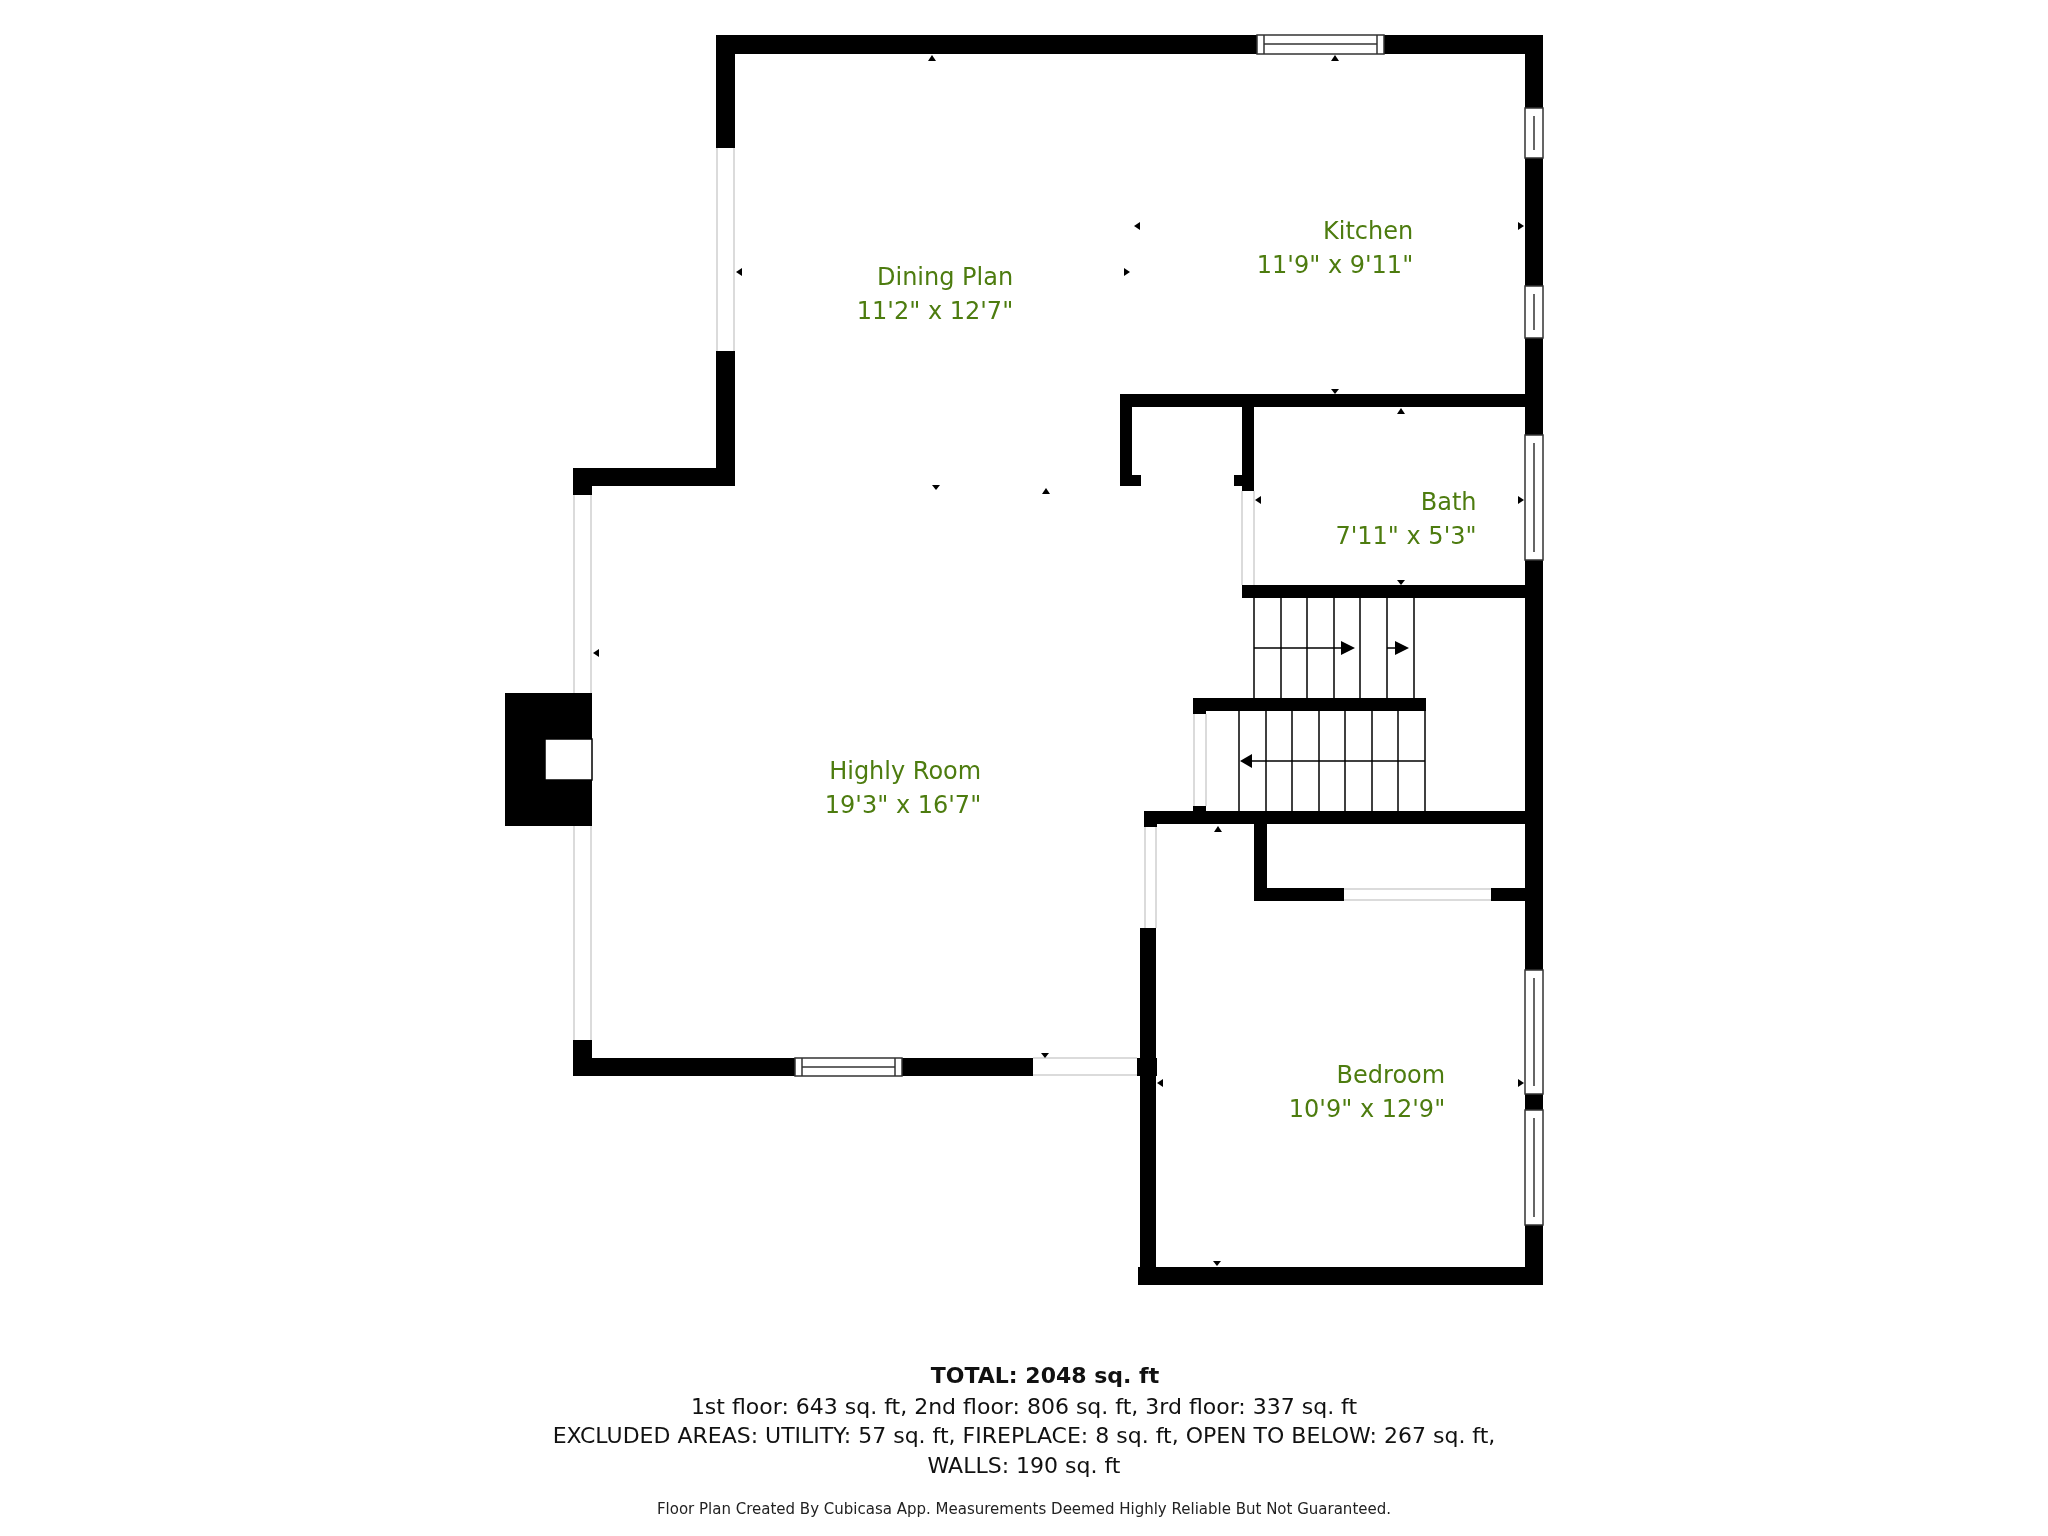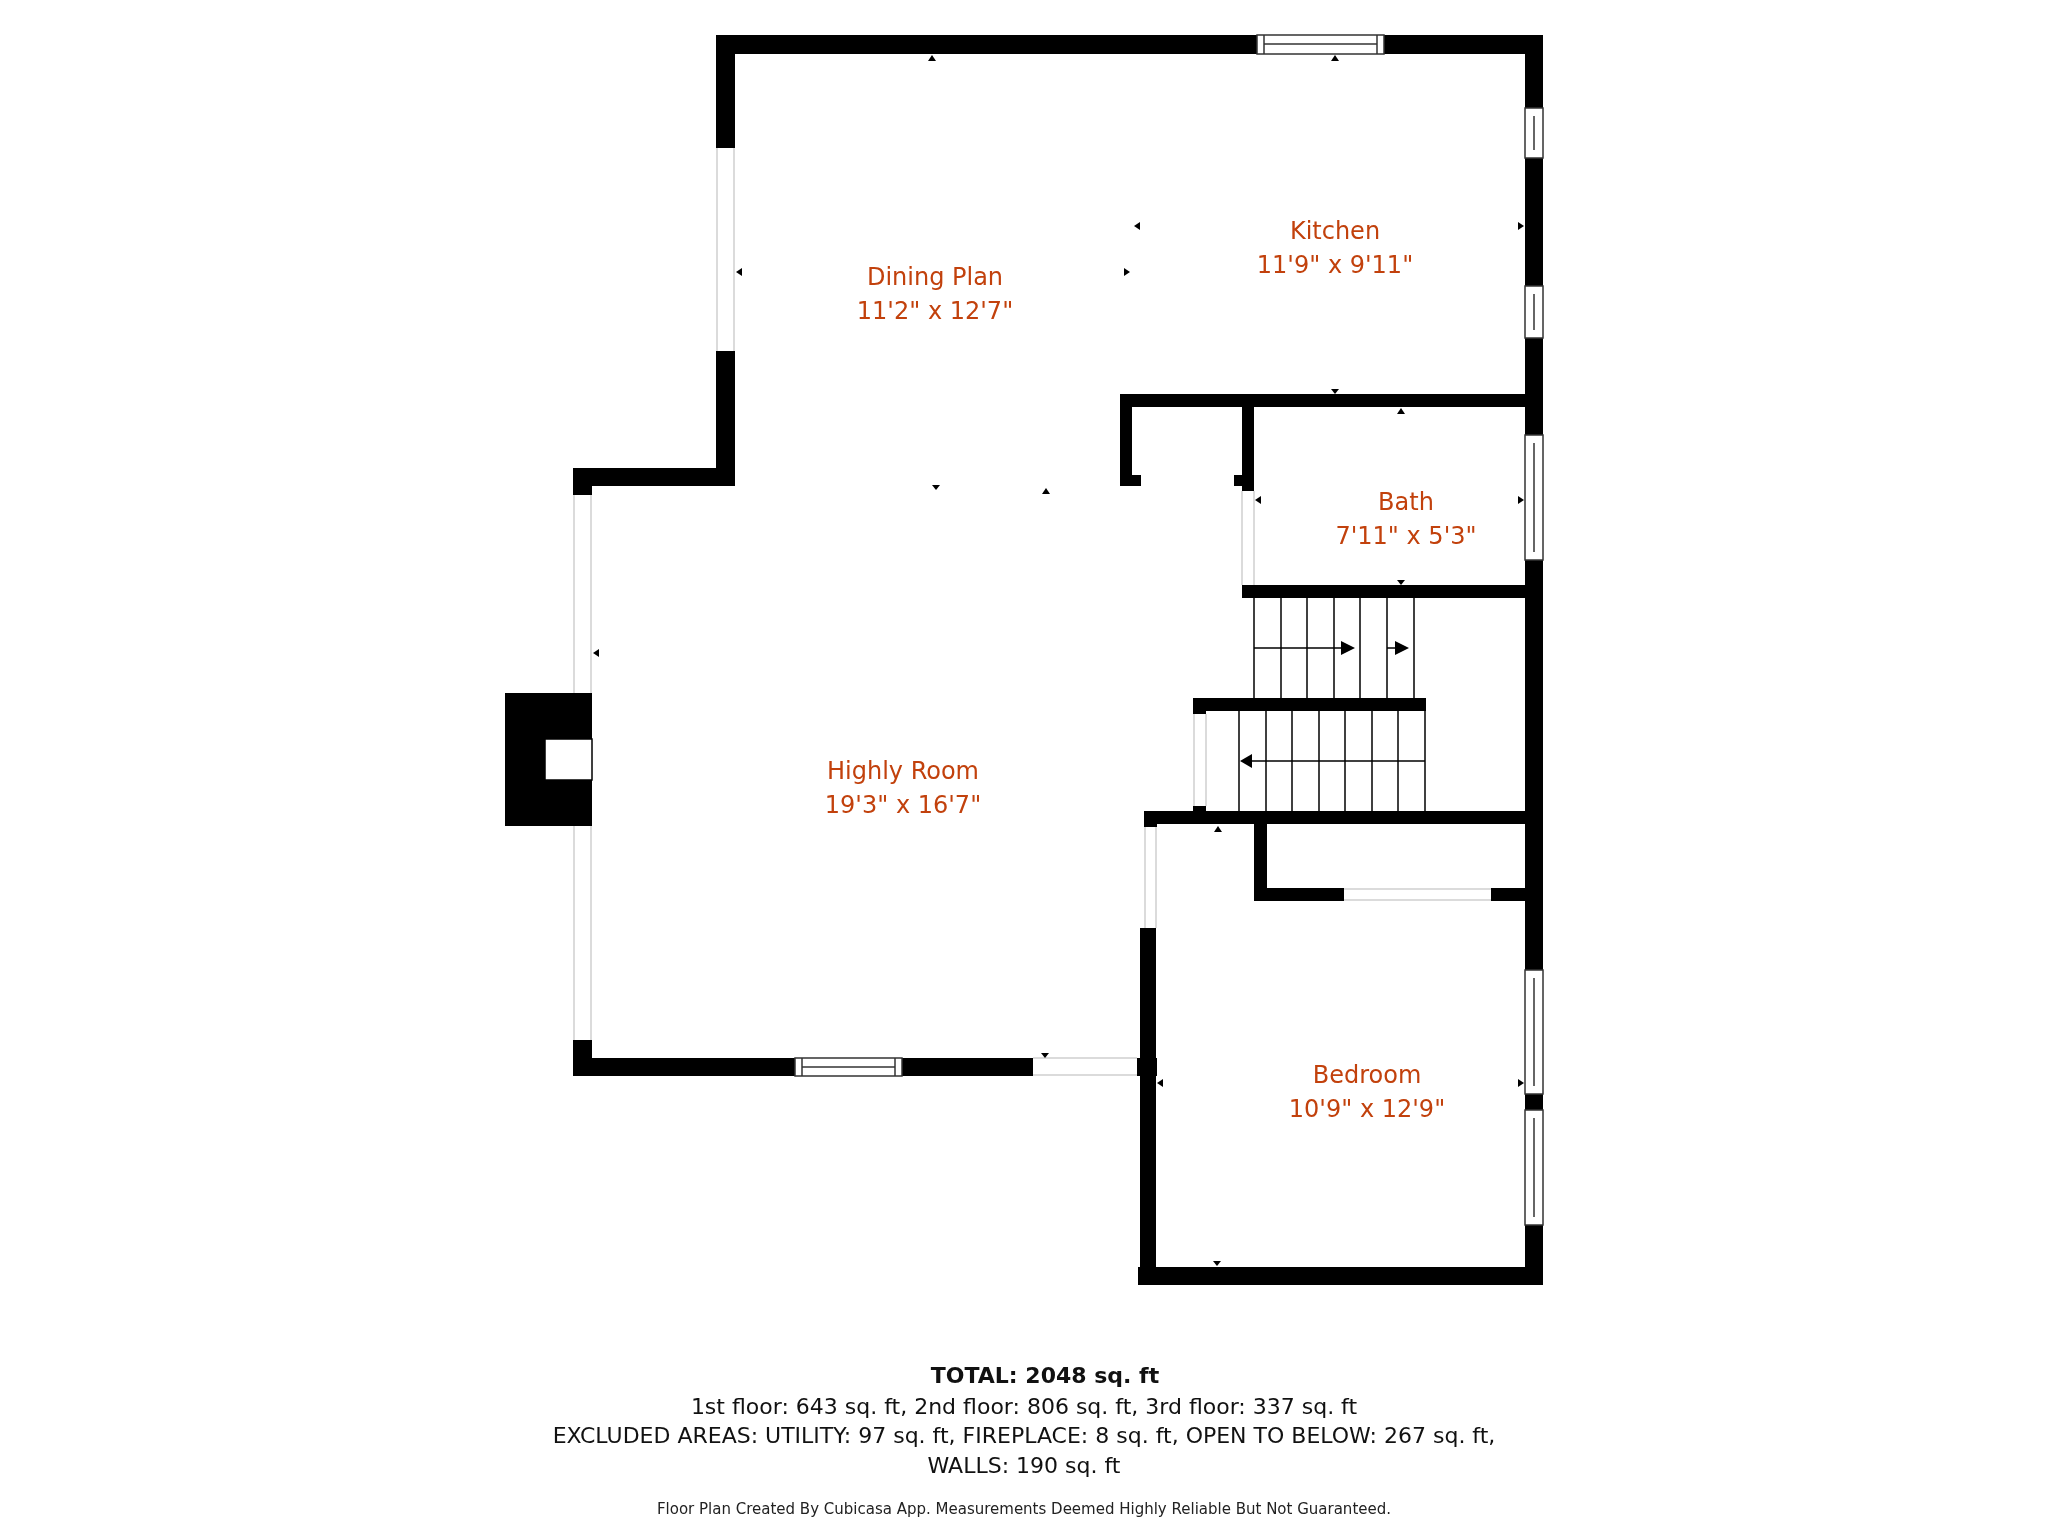--- a/index.html
+++ b/index.html
@@ -1,18 +1,18 @@
 <!DOCTYPE html>
 <html><head>
 <meta charset="utf-8">
 <style>
   html, body { margin:0; padding:0; background:#ffffff; }
   body { width:2048px; height:1536px; position:relative; overflow:hidden; font-family:"DejaVu Sans", sans-serif; }
   #plan { position:absolute; left:0; top:0; width:2048px; height:1536px; }
-  .room-label { position:absolute; transform:translateX(-50%); text-align:center; color:#c2410c; white-space:nowrap; }
+  .room-label { position:absolute; transform:translateX(-50%); text-align:right; color:#4d7c0f; white-space:nowrap; }
   .room-name { font-size:24px; line-height:34px; }
   .room-dim { font-size:24px; line-height:34px; }
   .footer { position:absolute; left:0; width:2048px; text-align:center; color:#111; }
   .f-line { font-size:22px; line-height:30px; }
   .f-small { font-size:15px; color:#222; }
 </style>
 </head>
 <body>
 
 <svg id="plan" viewBox="0 0 2048 1536" xmlns="http://www.w3.org/2000/svg">
@@ -186,15 +186,15 @@
   <div class="room-name">Highly Room</div>
   <div class="room-dim">19'3" x 16'7"</div>
 </div>
 <div class="room-label" style="left:1367px; top:1058px;">
   <div class="room-name">Bedroom</div>
   <div class="room-dim">10'9" x 12'9"</div>
 </div>
 
 <div class="footer f-line" style="top:1361px; font-weight:bold;padding-left:21px;">TOTAL: 2048 sq. ft</div>
 <div class="footer f-line" style="top:1392px;">1st floor: 643 sq. ft, 2nd floor: 806 sq. ft, 3rd floor: 337 sq. ft</div>
-<div class="footer f-line" style="top:1421px;">EXCLUDED AREAS: UTILITY: 97 sq. ft, FIREPLACE: 8 sq. ft, OPEN TO BELOW: 267 sq. ft,</div>
+<div class="footer f-line" style="top:1421px;">EXCLUDED AREAS: UTILITY: 57 sq. ft, FIREPLACE: 8 sq. ft, OPEN TO BELOW: 267 sq. ft,</div>
 <div class="footer f-line" style="top:1451px;">WALLS: 190 sq. ft</div>
 <div class="footer f-small" style="top:1500px;">Floor Plan Created By Cubicasa App. Measurements Deemed Highly Reliable But Not Guaranteed.</div>
 
 </body></html>

